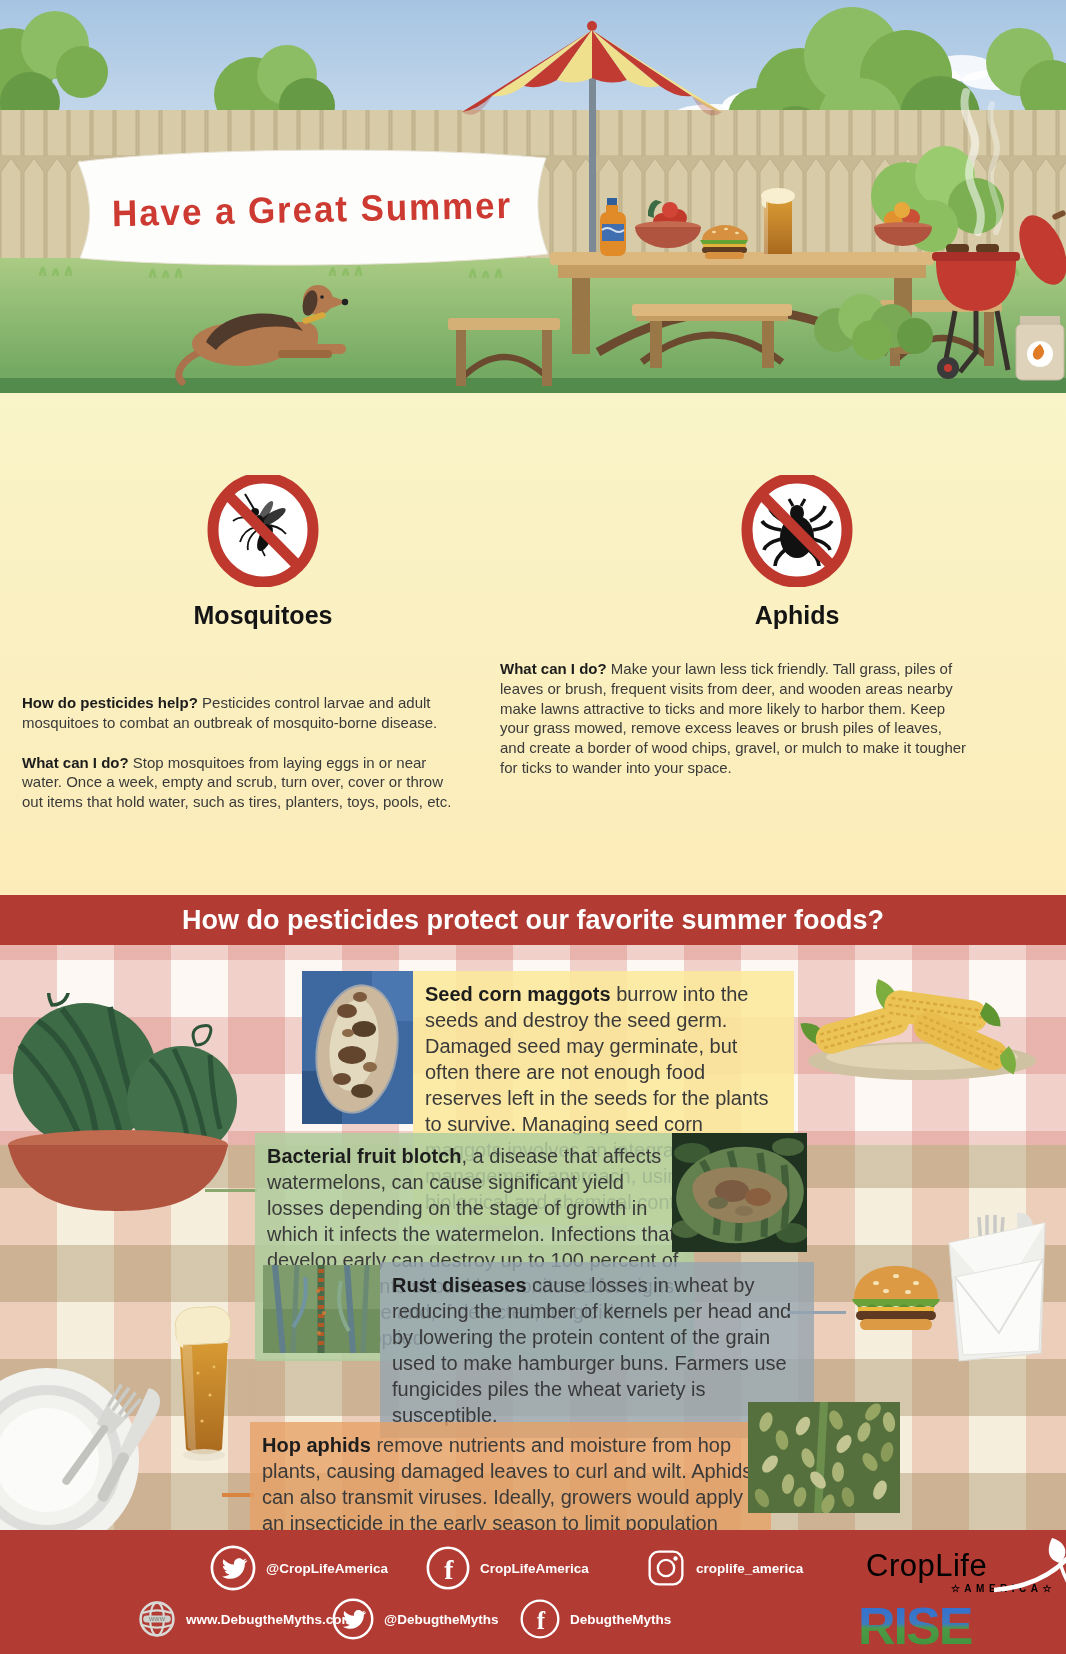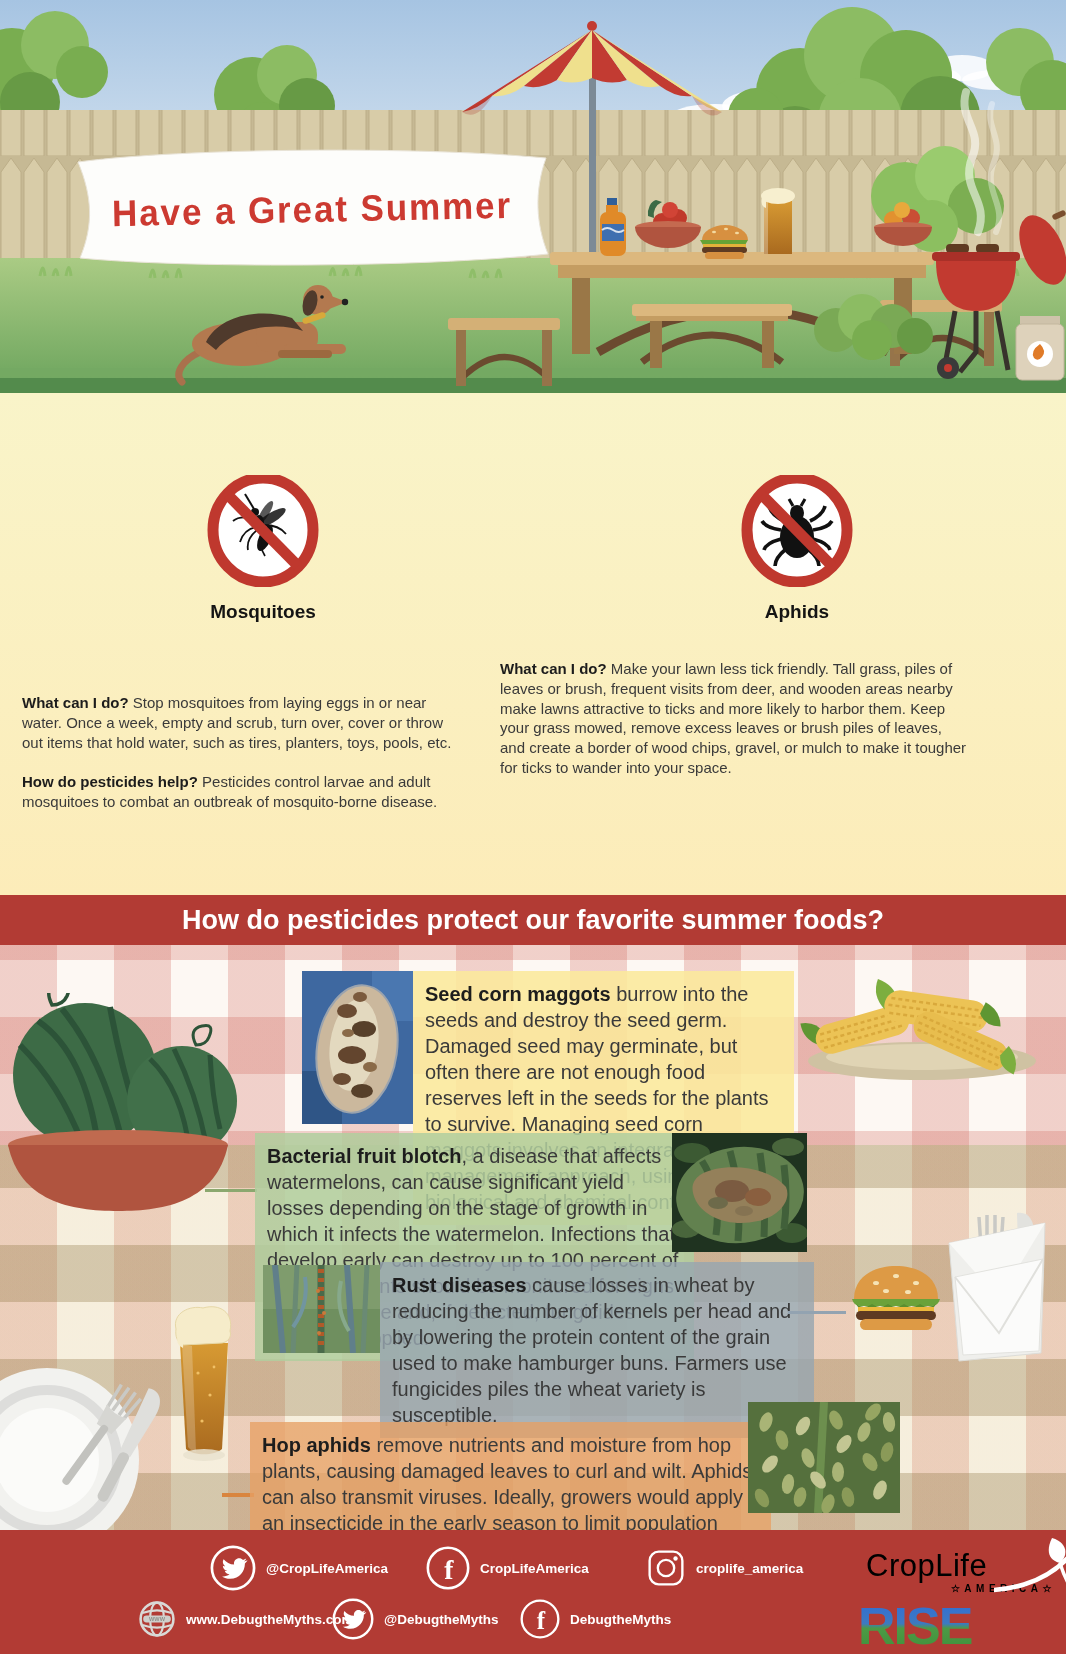--- a/index.html
+++ b/index.html
@@ -6,21 +6,21 @@
   .page{position:relative;width:1066px;height:1654px;overflow:hidden;
         font-family:"Liberation Sans",sans-serif;background:#fff;}
   .scene{position:absolute;top:0;left:0;display:block;}
   .band{position:absolute;left:0;width:1066px;background:#b23b34;color:#fff;
         display:flex;align-items:center;justify-content:center;font-weight:bold;}
   .band1{top:398px;height:67px;font-size:38px;letter-spacing:.5px;}
   .band2{top:895px;height:50px;font-size:27px;}
   .pests{position:absolute;top:393px;left:0;width:1066px;height:502px;
          background:linear-gradient(#f9f4c9,#fcecb9);}
   .pest-icon{position:absolute;}
-  .pest-label{position:absolute;width:180px;text-align:center;font-size:19px;
+  .pest-label{position:absolute;width:180px;text-align:center;font-size:25px;
               font-weight:bold;color:#141414;}
   .ptext{position:absolute;font-size:15px;line-height:1.32;color:#3a3a3a;}
   .ptext p{margin:0 0 20px 0;}
   .ptext b{color:#1c1c1c;}
   .cloth{position:absolute;top:945px;left:0;width:1066px;height:585px;overflow:hidden;
      background:
        repeating-linear-gradient(0deg, rgba(205,95,85,.26) 0 57px, rgba(205,95,85,0) 57px 114px),
        repeating-linear-gradient(90deg, rgba(205,95,85,.26) 0 57px, rgba(205,95,85,0) 57px 114px),
        #fdf8f3;}
   .cloth::after{content:"";position:absolute;left:0;right:0;top:200px;bottom:0;z-index:0;
@@ -319,22 +319,22 @@
             <path d="M72,55 q15,-2 19,-9"></path>
           <path d="M72,64 q15,4 17,11"></path>
             <path d="M67,74 q11,9 11,17"></path>
         </g>
       </g>
       <line x1="21" y1="20" x2="91" y2="91" stroke="#bf382e" stroke-width="11"></line>
     </svg>
     <div class="pest-label" style="left:707px;top:208px">Aphids</div>
 
     <div class="ptext" style="left:22px;top:300px;width:444px">
+      <p><b>How do pesticides help?</b> <span>Pesticides control larvae and adult mosquitoes to combat an outbreak of mosquito-borne disease.</span></p>
       <p><b>What can I do?</b> <span>Stop mosquitoes from laying eggs in or near water. Once a week, empty and scrub, turn over, cover or throw out items that hold water, such as tires, planters, toys, pools, etc.</span></p>
-      <p><b>How do pesticides help?</b> <span>Pesticides control larvae and adult mosquitoes to combat an outbreak of mosquito-borne disease.</span></p>
     </div>
     <div class="ptext" style="left:500px;top:266px;width:470px">
       <p><b>What can I do?</b> <span>Make your lawn less tick friendly. Tall grass, piles of leaves or brush, frequent visits from deer, and wooden areas nearby make lawns attractive to ticks and more likely to harbor them. Keep your grass mowed, remove excess leaves or brush piles of leaves, and create a border of wood chips, gravel, or mulch to make it tougher for ticks to wander into your space.</span></p>
     </div>
   </section>
 
   <div class="band band2">
     <span>How do pesticides protect our favorite summer foods?</span>
   </div>
 

